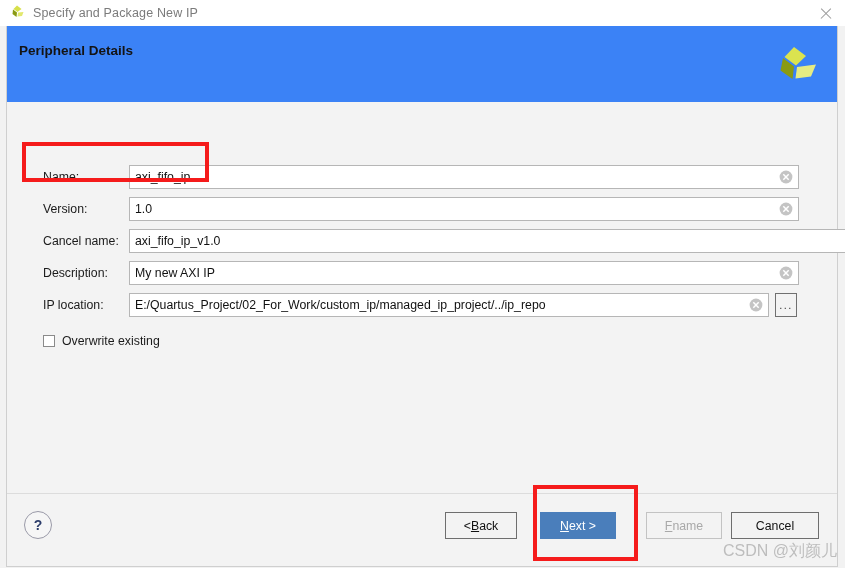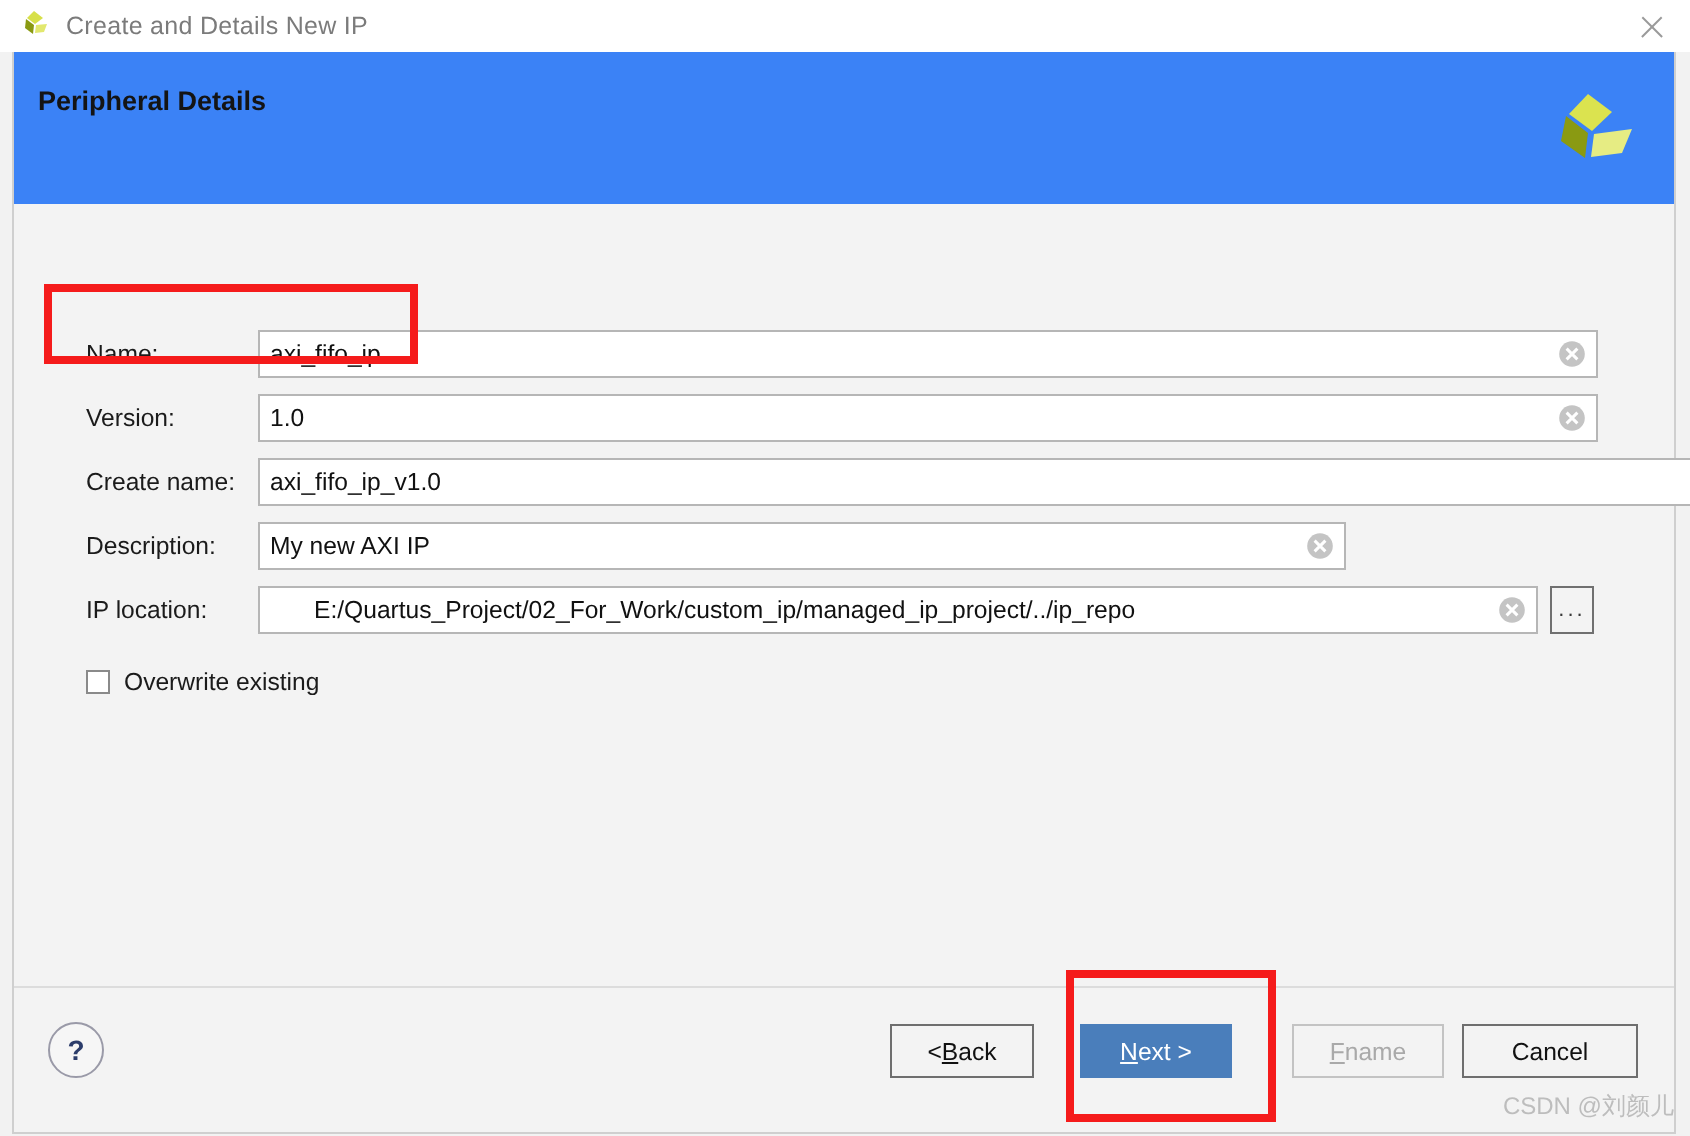--- a/index.html
+++ b/index.html
@@ -243,39 +243,39 @@
     position: absolute;
     border: 4px solid #f51b1b;
     box-sizing: border-box;
     pointer-events: none;
   }
 
   
   .watermark {
     position: absolute;
     right: 8px; bottom: 6px;
-    font-size: 12px;
+    font-size: 16px;
     color: #bdbdbd;
     white-space: nowrap;
   }
 </style>
 </head>
 <body>
 
 <div class="window">
 
   <div class="titlebar">
     <div class="titlebar-icon">
       <svg width="18" height="18" viewBox="0 0 18 18">
         <polygon points="9,1.5 13.5,5 9.5,8 5.5,5" fill="#d7e04a"></polygon>
         <polygon points="5,5.5 9,8.5 8.5,13 4.5,10" fill="#8a9a12"></polygon>
         <polygon points="10,8.5 15.5,8 14,12 9.5,12.5" fill="#e2e86e"></polygon>
       </svg>
     </div>
-    <div class="titlebar-text">Create and Details New IP</div>
+    <div class="titlebar-text">Specify and Package New IP</div>
     <div class="titlebar-close"></div>
   </div>
 
   <div class="dialog">
 
     <div class="banner">
       <div class="banner-title">Peripheral Details</div>
       <div class="banner-logo">
         <svg width="46" height="42" viewBox="0 0 46 42">
           <polygon points="23,1 35,10 25,19.5 13.5,11" fill="#dbe34f"></polygon>
@@ -307,49 +307,49 @@
         <div class="field-value">1.0</div>
         <div class="clear-icon">
           <svg width="14" height="14" viewBox="0 0 14 14">
             <circle cx="7" cy="7" r="6.4" fill="#c4c4c4"></circle>
             <path d="M4.3 4.3 L9.7 9.7 M9.7 4.3 L4.3 9.7" stroke="#ffffff" stroke-width="1.5" fill="none"></path>
           </svg>
         </div>
       </div>
 
       <div class="row" style="top:127px;">
-        <div class="row-label">Create name:</div>
+        <div class="row-label">Cancel name:</div>
       </div>
       <div class="field" style="top:127px; width:748px;">
         <div class="field-value">axi_fifo_ip_v1.0</div>
         <div class="clear-icon">
           <svg width="14" height="14" viewBox="0 0 14 14">
             <circle cx="7" cy="7" r="6.4" fill="#c4c4c4"></circle>
             <path d="M4.3 4.3 L9.7 9.7 M9.7 4.3 L4.3 9.7" stroke="#ffffff" stroke-width="1.5" fill="none"></path>
           </svg>
         </div>
       </div>
 
       <div class="row" style="top:159px;">
         <div class="row-label">Description:</div>
       </div>
-      <div class="field" style="top:159px; width:544px;">
+      <div class="field" style="top:159px; width:670px;">
         <div class="field-value">My new AXI IP</div>
         <div class="clear-icon">
           <svg width="14" height="14" viewBox="0 0 14 14">
             <circle cx="7" cy="7" r="6.4" fill="#c4c4c4"></circle>
             <path d="M4.3 4.3 L9.7 9.7 M9.7 4.3 L4.3 9.7" stroke="#ffffff" stroke-width="1.5" fill="none"></path>
           </svg>
         </div>
       </div>
 
       <div class="row" style="top:191px;">
         <div class="row-label">IP location:</div>
       </div>
-      <div class="field" style="top:191px; width:640px;padding-left:22px;">
+      <div class="field" style="top:191px; width:640px;">
         <div class="field-value">E:/Quartus_Project/02_For_Work/custom_ip/managed_ip_project/../ip_repo</div>
         <div class="clear-icon">
           <svg width="14" height="14" viewBox="0 0 14 14">
             <circle cx="7" cy="7" r="6.4" fill="#c4c4c4"></circle>
             <path d="M4.3 4.3 L9.7 9.7 M9.7 4.3 L4.3 9.7" stroke="#ffffff" stroke-width="1.5" fill="none"></path>
           </svg>
         </div>
       </div>
       <div class="browse-btn" style="left:768px; top:191px;">...</div>
 

